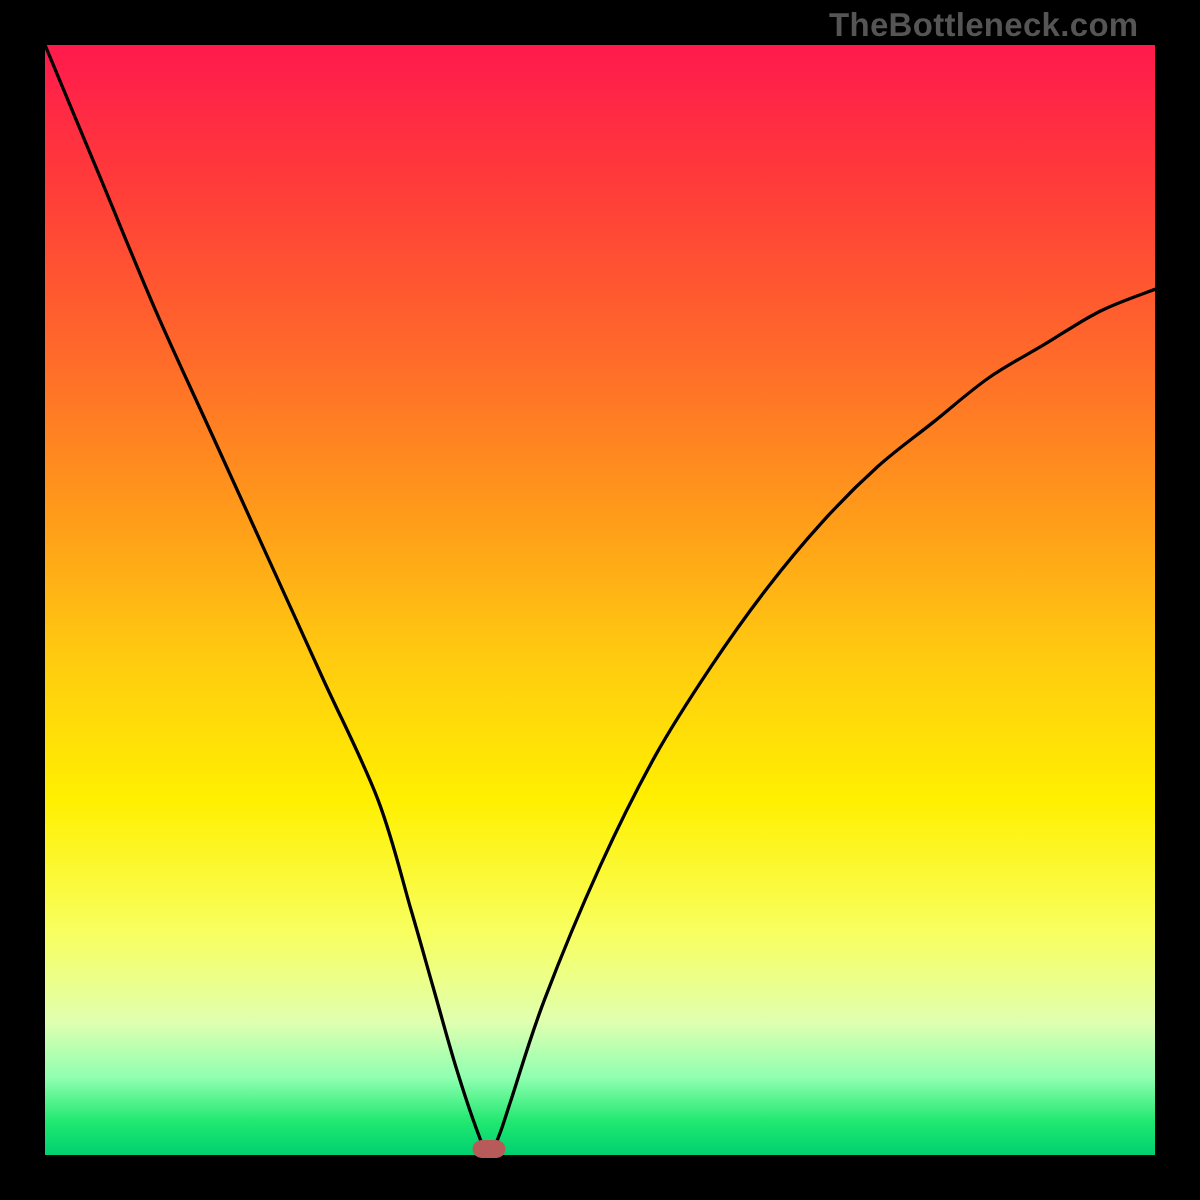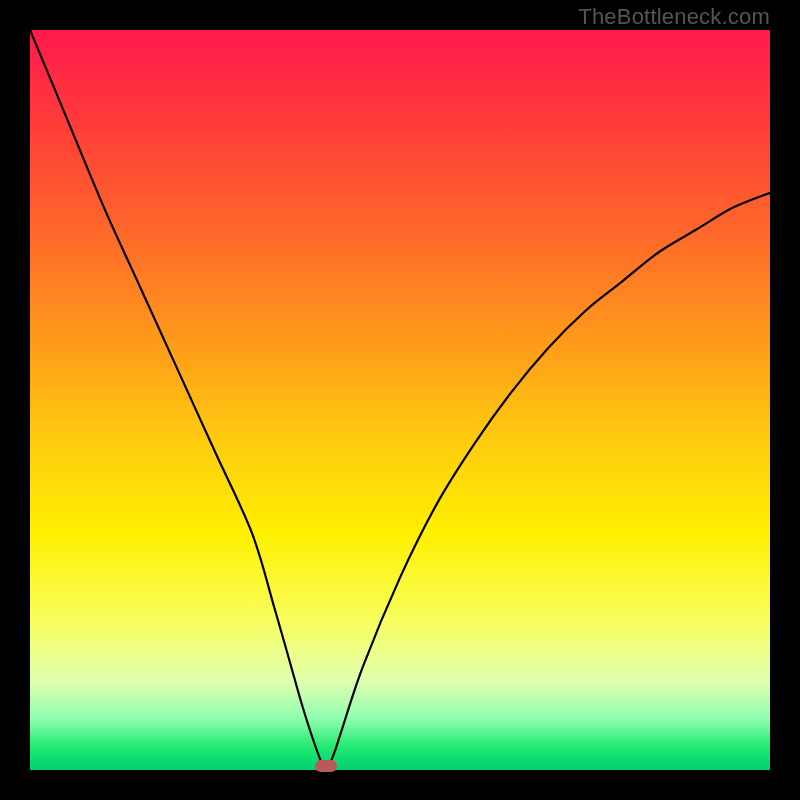--- a/index.html
+++ b/index.html
@@ -32,24 +32,24 @@
       #fff000 68%,
       #f8ff60 80%,
       #e0ffb0 88%,
       #90ffb0 93%,
       #20e870 97%,
       #00d070 100%);
   }
   .watermark {
     position: absolute;
     top: 4px;
-    right: 30px;
+    right: 41px;
     color: #555;
     font-size: 22px;
-    font-weight: 400;
+    font-weight: 700;
     letter-spacing: 0.2px;
     user-select: none;
   }
   .curve {
     position: absolute;
     left: 0;
     top: 0;
     width: 740px;
     height: 740px;
     pointer-events: none;

